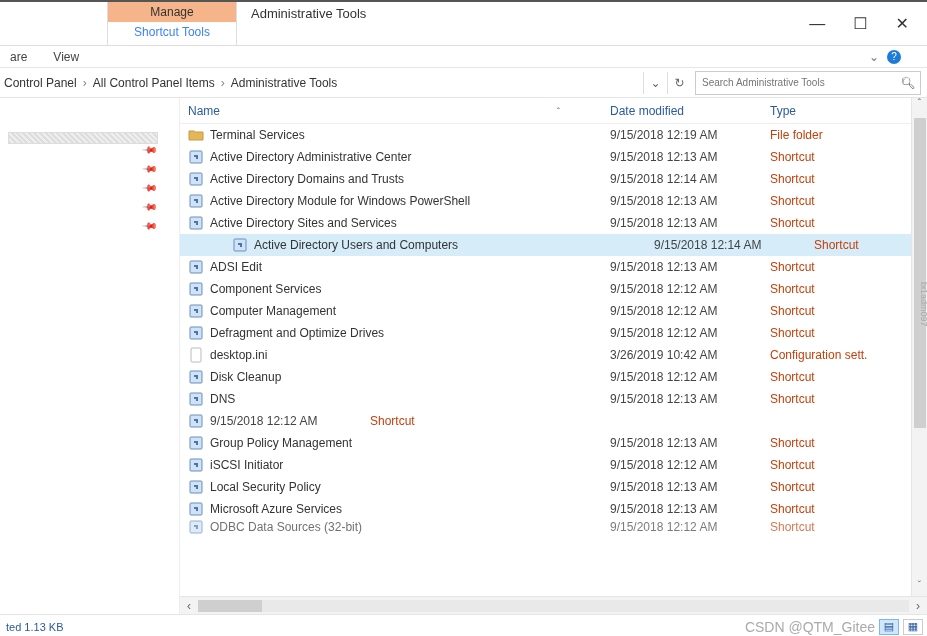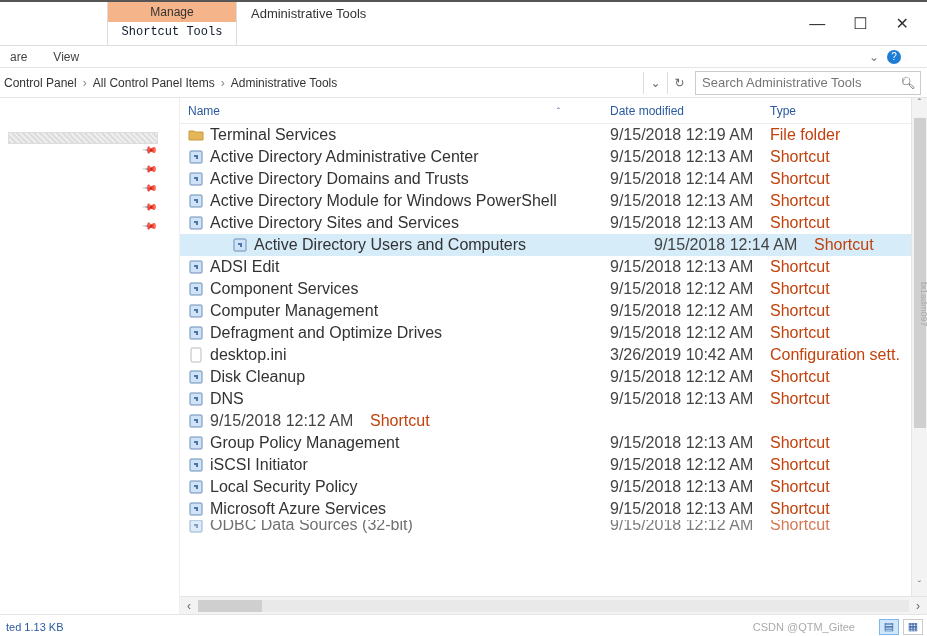--- a/index.html
+++ b/index.html
@@ -1,72 +1,72 @@
 <!DOCTYPE html>
 <html><head>
 <meta charset="utf-8">
 <style>
 * { box-sizing: border-box; margin: 0; padding: 0; }
 body { font-family: "Segoe UI", Tahoma, sans-serif; font-size: 12px; background: #fff; width: 927px; height: 636px; overflow: hidden; position: relative; border-top: 2px solid #555; }
 .titlebar { display: flex; align-items: stretch; height: 44px; border-bottom: 1px solid #ddd; }
 .tabstrip { display: flex; flex-direction: column; margin-left: 107px; width: 130px; border-left: 1px solid #ddd; border-right: 1px solid #ddd; }
 .tabstrip .tab { text-align: center; padding: 3px 0; font-size: 12px; }
 .tabstrip .tab-manage { background: #f5b48a; color: #333; }
-.tabstrip .tab-tools { background: #fff; color: #0f172a; font-family: Liberation Mono, monospace; }
+.tabstrip .tab-tools { background: #fff; color: #3b82f6; }
 .titlebar-title { padding: 4px 14px; font-size: 13px; color: #333; }
 .titlebar-spacer { flex: 1; }
 .winbtns { display: flex; align-items: center; gap: 28px; padding: 0 18px; font-size: 16px; color: #333; }
 .ribbon-row { display: flex; align-items: center; height: 22px; border-bottom: 1px solid #e5e5e5; padding-left: 10px; font-size: 12px; color: #444; }
 .ribbon-row span { margin-right: 26px; }
 .ribbon-row .rr-chev { margin-left: auto; margin-right: 8px; color: #7a7a7a; }
 .help-q { width: 14px; height: 14px; border-radius: 50%; background: #1e7cd6; color: #fff; font-size: 10px; display: inline-flex; align-items: center; justify-content: center; margin-right: 6px; }
 .breadcrumb { display: flex; align-items: center; height: 30px; border-bottom: 1px solid #e5e5e5; padding-left: 0; font-size: 12px; color: #333; }
 .breadcrumb .bc { padding: 0 4px; }
 .breadcrumb .sep { color: #888; padding: 0 2px; }
 .breadcrumb .bc-right { margin-left: auto; display: flex; align-items: center; gap: 0; }
 .bc-drop, .bc-refresh { width: 24px; text-align: center; color: #666; border-left: 1px solid #ddd; height: 22px; line-height: 22px; }
 .searchbox { display: flex; align-items: center; border: 1px solid #ccc; height: 24px; width: 226px; margin: 0 6px 0 4px; }
-.searchbox input { border: none; outline: none; flex: 1; padding: 0 6px; font-size: 13px; color: #555; }
+.searchbox input { border: none; outline: none; flex: 1; padding: 0 6px; font-size: 10px; color: #555; }
 .searchbox .mag { width: 24px; text-align: center; color: #555; }
 .body { display: flex; height: calc(636px - 44px - 22px - 30px - 24px); }
 .nav { width: 180px; border-right: 1px solid #eee; padding-top: 30px; }
 .nav-placeholder { width: 150px; height: 12px; margin: 4px 10px 10px 8px; background: repeating-linear-gradient(45deg,#ddd,#ddd 2px,#eee 2px,#eee 4px); border: 1px solid #ddd; }
 .pin-col { margin-left: 140px; display: flex; flex-direction: column; gap: 8px; color: #9aa; font-size: 12px; }
 .pin-col span { transform: rotate(45deg); display: inline-block; }
 .content { flex: 1; display: flex; flex-direction: column; overflow: hidden; position: relative; }
 .headers { display: flex; align-items: center; height: 26px; border-bottom: 1px solid #eee; font-size: 12px; color: #2a5aa0; }
 .col-name-h { width: 430px; padding-left: 8px; display: flex; align-items: flex-end; }
 .col-name-h .sort { margin-left: auto; margin-right: 50px; color: #5a7aa9; font-size: 10px; }
 .col-date-h { width: 160px; }
 .col-type-h { flex: 1; }
 .rows { flex: 1; overflow: hidden; }
-.row { display: flex; align-items: center; height: 22px; font-size: 16px; color: #333; }
+.row { display: flex; align-items: center; height: 22px; font-size: 12px; color: #333; }
 .row.sel { background: #d6ecf9; padding-left: 44px; }
 .row .icon { width: 16px; height: 16px; margin: 0 6px 0 8px; display: inline-flex; align-items: center; justify-content: center; font-size: 12px; }
 .row .name { width: 400px; }
 .row .date { width: 160px; color: #444; }
 .row .type { flex: 1; color: #c2410c; }
 .hscroll { height: 18px; border-top: 1px solid #e5e5e5; display: flex; align-items: center; background: #f3f3f3; }
 .hscroll .arrow { width: 18px; text-align: center; color: #666; }
 .hscroll .track { flex: 1; height: 12px; background: #e9e9e9; position: relative; }
 .hscroll .thumb { position: absolute; left: 0; top: 0; height: 100%; width: 64px; background: #cfcfcf; }
 .vscroll { position: absolute; right: 0; top: 0; bottom: 18px; width: 16px; background: #f3f3f3; border-left: 1px solid #e5e5e5; display: flex; flex-direction: column; }
 .vscroll .arrow { height: 16px; text-align: center; color: #666; font-size: 10px; }
 .vscroll .track { flex: 1; position: relative; }
 .vscroll .thumb { position: absolute; top: 4px; left: 2px; width: 12px; height: 310px; background: #cfcfcf; }
 .statusbar { height: 24px; border-top: 1px solid #e5e5e5; display: flex; align-items: center; font-size: 11px; color: #2a5aa0; padding-left: 6px; }
-.statusbar .wm { margin-left: auto; margin-right: 24px; color: #aaa; font-size: 11px; }
+.statusbar .wm { margin-left: auto; margin-right: 4px; color: #aaa; font-size: 14px; }
 .statusbar .viewbtn { width: 20px; height: 16px; border: 1px solid #ccc; margin-right: 4px; display: inline-flex; align-items: center; justify-content: center; }
 .statusbar .viewbtn.sel { background: #cfe6fb; border-color: #7fb7ea; }
 .side-label { position: absolute; right: -2px; top: 280px; writing-mode: vertical-rl; font-size: 9px; color: #aaa; }
 
 .ic-folder { fill: #e5b55a; stroke: #c99a3e; }
 .ic-shortcut { fill: #cfe2f7; stroke: #6a8fb5; }
 .ic-exe { fill: #fff; stroke: #bbb; }
-.row.trunc { height: 14px; overflow: hidden; opacity: .7; align-items: flex-end; }
+.row.trunc { height: 14px; overflow: hidden; opacity: .7; }
 </style>
 </head>
 <body>
 
 <div class="titlebar">
   <div class="tabstrip">
     <div class="tab tab-manage">Manage</div>
     <div class="tab tab-tools">Shortcut Tools</div>
   </div>
   <div class="titlebar-title">Administrative Tools</div>

